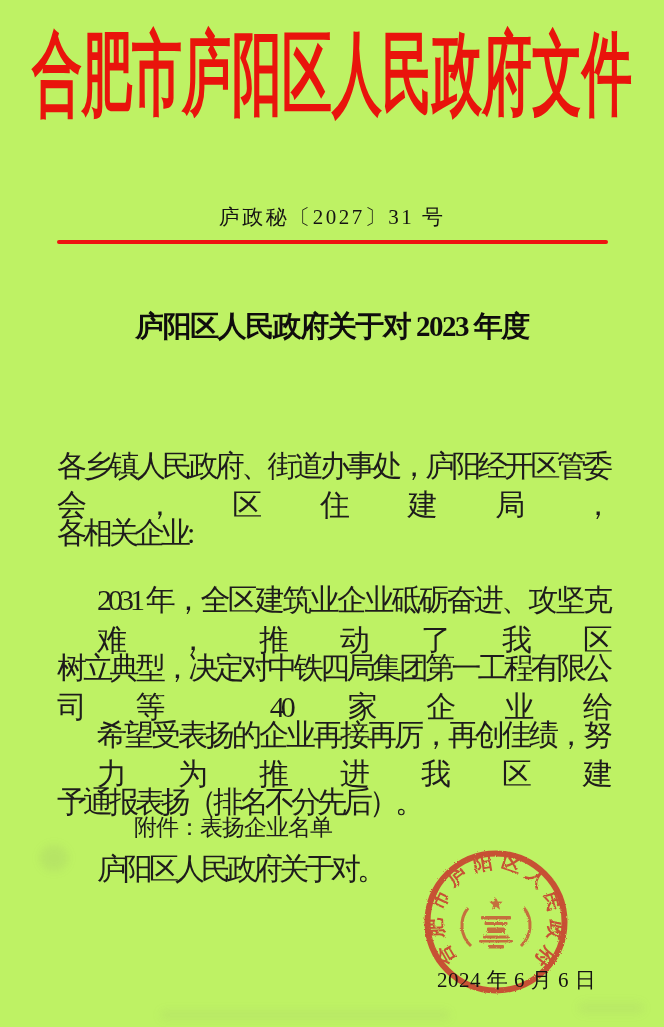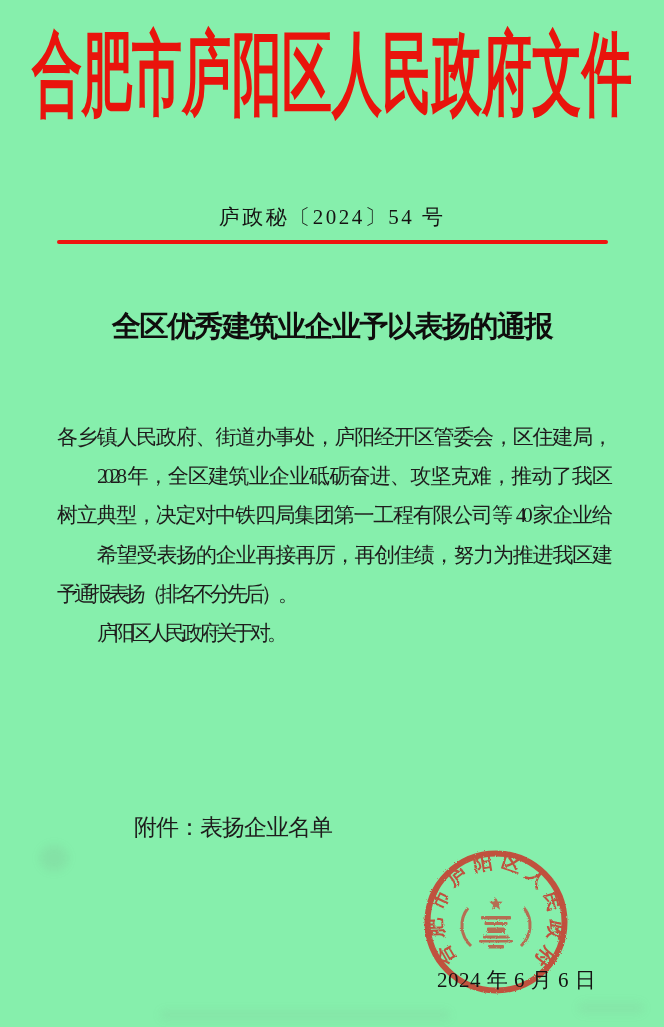--- a/index.html
+++ b/index.html
@@ -1,18 +1,18 @@
 <!DOCTYPE html>
 <html><head>
 <meta charset="utf-8">
 <style>
   html,body{margin:0;padding:0;background:#ffffff;}
   .page{
     position:relative;width:664px;height:1027px;overflow:hidden;
-    background:#86efac;
+    background:#bef264;
     font-family:"Liberation Serif","DejaVu Serif",serif;
   }
   
   .masthead{
     position:absolute;top:27px;left:0;right:0;
     text-align:center;
     font-size:50px;font-weight:900;line-height:52px;
     color:#e9140c;
     letter-spacing:0px;
     transform:scale(1.0,1.82);
@@ -37,22 +37,23 @@
     text-align:center;color:#0f0d0d;
     font-size:29px;font-weight:800;line-height:36px;
     letter-spacing:-1.5px;
   }
   
   .docbody{
     position:absolute;top:418px;left:57px;width:552px;
     color:#1e1c1c;
   }
   .bline{
-    font-size:21px;letter-spacing:-4px;line-height:39.2px;height:39.2px;
+    font-size:30px;letter-spacing:-4px;line-height:39.2px;height:39.2px;
     white-space:nowrap;
+    margin-top:28px;
   }
   .bline.fill{
     white-space:normal;
     text-align:justify;
     text-align-last:justify;
     text-justify:inter-character;
   }
   .bline.indent{padding-left:40px;}
   
   .attachment{
@@ -78,31 +79,32 @@
   .smudge.s2{left:160px;top:1010px;width:290px;height:10px;background:rgba(130,130,130,0.08);border-radius:5px;}
   .smudge.s3{left:578px;top:1002px;width:66px;height:12px;background:rgba(130,130,130,0.07);border-radius:6px;}
 </style>
 </head>
 <body>
 
 <div class="page">
 
   <div class="masthead">合肥市庐阳区人民政府文件</div>
 
-  <div class="docnum">庐政秘〔2024〕54 号</div>
+  <div class="docnum">庐政秘〔2027〕31 号</div>
 
   <div class="redline"></div>
 
   <div class="title">
-    <div>全区优秀建筑业企业予以表扬的通报</div>
+    <div>庐阳区人民政府关于对 2023 年度</div>
   </div>
 
   <div class="docbody">
     <div class="bline fill">各乡镇人民政府、街道办事处，庐阳经开区管委会，区住建局，</div>
-    <div class="bline fill indent">2028 年，全区建筑业企业砥砺奋进、攻坚克难，推动了我区</div>
+    <div class="bline">各相关企业:</div>
+    <div class="bline fill indent">2031 年，全区建筑业企业砥砺奋进、攻坚克难，推动了我区</div>
     <div class="bline fill">树立典型，决定对中铁四局集团第一工程有限公司等 40 家企业给</div>
     <div class="bline fill indent">希望受表扬的企业再接再厉，再创佳绩，努力为推进我区建</div>
     <div class="bline">予通报表扬（排名不分先后）。</div>
     <div class="bline indent">庐阳区人民政府关于对。</div>
   </div>
 
   <div class="attachment">附件：表扬企业名单</div>
 
   <svg class="seal" viewBox="0 0 150 150" xmlns="http://www.w3.org/2000/svg" aria-hidden="true">
     <defs>

